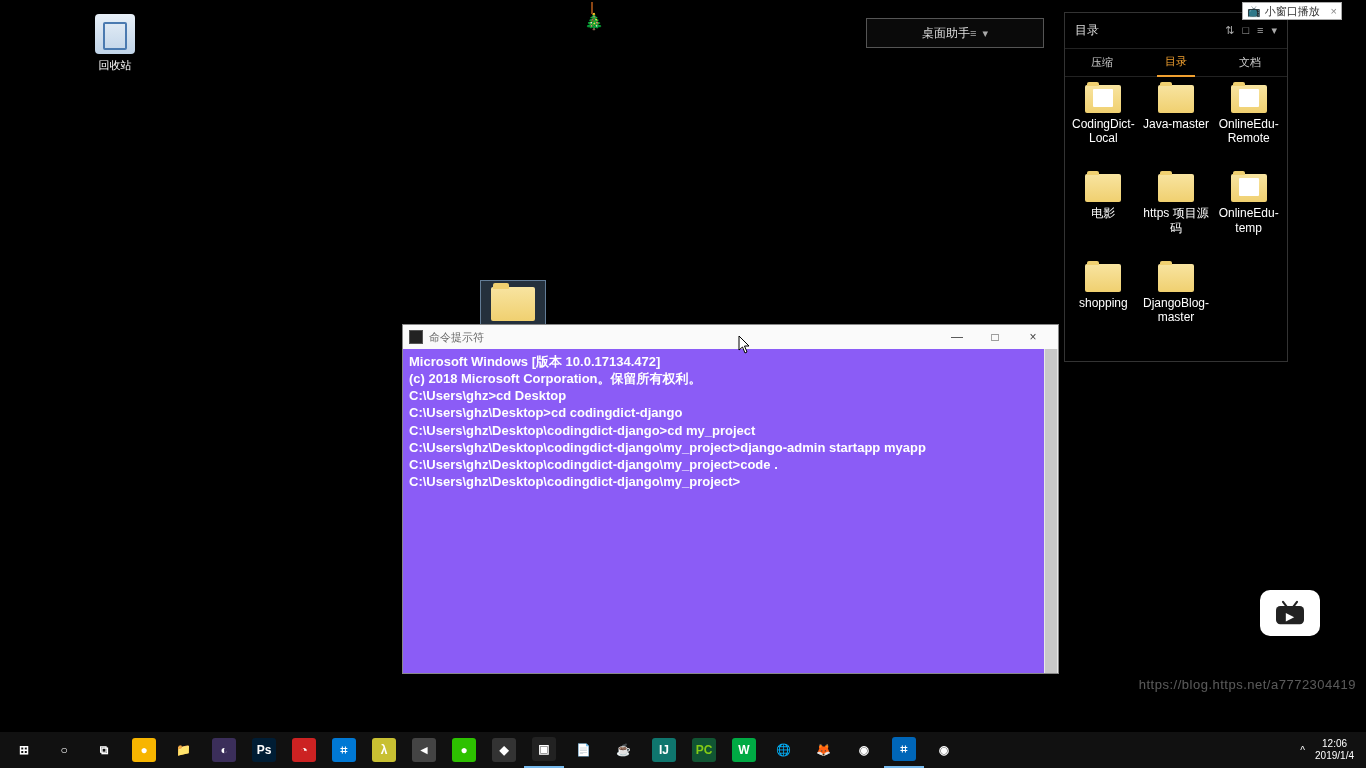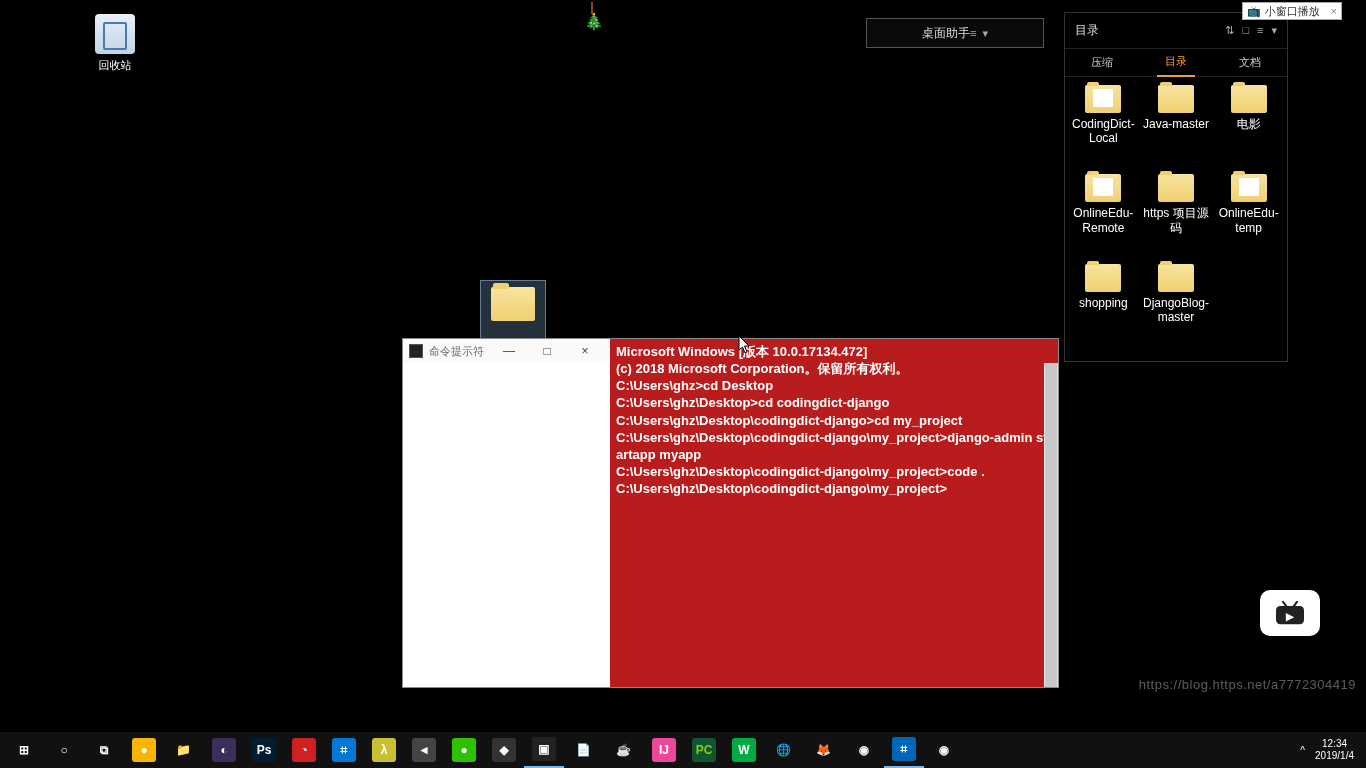--- a/index.html
+++ b/index.html
@@ -32,26 +32,26 @@
 .fitem{text-align:center;color:#fff;font-size:12px;line-height:1.2;cursor:pointer}
 .fitem .fic{width:36px;height:28px;margin:0 auto 4px;background:linear-gradient(#f8e4a0,#f0d070);border-radius:2px;position:relative}
 .fitem .fic::before{content:"";position:absolute;top:-3px;left:2px;width:12px;height:4px;background:#f0d070;border-radius:2px 2px 0 0}
 .fitem .fic.doc::after{content:"";position:absolute;top:4px;left:8px;width:20px;height:18px;background:#fff;border-radius:1px}
 
 
 .pill{position:absolute;right:24px;top:2px;width:100px;height:18px;background:#fff;border:1px solid #aaa;color:#333;font-size:11px;display:flex;align-items:center;padding:0 4px;gap:4px}
 .pill .x{margin-left:auto;color:#888;cursor:pointer}
 
 
-.cmd{position:absolute;left:402px;top:338px;width:657px;height:350px;background:#fff;border:1px solid #888;display:flex;}
+.cmd{position:absolute;left:402px;top:324px;width:657px;height:350px;background:#fff;border:1px solid #888;display:flex;flex-direction:column}
 .cmd .title{height:24px;background:#fafafa;display:flex;align-items:center;padding:0 6px;font-size:11px;color:#666;gap:6px}
 .cmd .title .cico{width:14px;height:14px;background:#222;border:1px solid #555;display:inline-block}
 .cmd .title .wbtns{margin-left:auto;display:flex}
 .cmd .title .wbtns span{width:38px;height:22px;display:flex;align-items:center;justify-content:center;color:#444;font-size:12px;cursor:pointer}
-.cmd .body{flex:1;background:#b91c1c;color:#fff;font-family:"Consolas","NSimSun",monospace;font-size:13px;line-height:1.32;padding:4px 6px;overflow:hidden;position:relative;font-weight:bold}
+.cmd .body{flex:1;background:#8b5cf6;color:#fff;font-family:"Consolas","NSimSun",monospace;font-size:13px;line-height:1.32;padding:4px 6px;overflow:hidden;position:relative;font-weight:bold}
 .cmd .body .line{white-space:pre-wrap;word-break:break-all}
 .cmd .scroll{position:absolute;right:0;top:24px;bottom:0;width:14px;background:#e8e8e8}
 .cmd .scroll .thumb{position:absolute;left:1px;right:1px;top:0;height:100%;background:#c8c8c8}
 
 
 .cursor{position:absolute;left:738px;top:336px;width:14px;height:18px;pointer-events:none}
 .cursor svg{width:100%;height:100%}
 
 
 .taskbar{position:absolute;bottom:0;left:0;right:0;height:36px;background:#111;display:flex;align-items:center;padding:0 4px}
@@ -112,26 +112,26 @@
     <div class="grid">
       <div class="fitem">
           <div class="fic doc"></div>
           <div>CodingDict-Local</div>
         </div>
       <div class="fitem">
           <div class="fic"></div>
           <div>Java-master</div>
         </div>
       <div class="fitem">
-          <div class="fic"></div>
-          <div>电影</div>
-        </div>
-      <div class="fitem">
           <div class="fic doc"></div>
           <div>OnlineEdu-Remote</div>
+        </div>
+      <div class="fitem">
+          <div class="fic"></div>
+          <div>电影</div>
         </div>
       <div class="fitem">
           <div class="fic"></div>
           <div>https 项目源码</div>
         </div>
       <div class="fitem">
           <div class="fic doc"></div>
           <div>OnlineEdu-temp</div>
         </div>
       <div class="fitem">
@@ -244,21 +244,21 @@
       <div class="tbtn active">
         <div class="ic" style="background: rgb(34, 34, 34); color: rgb(255, 255, 255);">▣</div>
       </div>
       <div class="tbtn">
         <div class="ic" style="color: rgb(255, 255, 255);">📄</div>
       </div>
       <div class="tbtn">
         <div class="ic" style="color: rgb(255, 255, 255);">☕</div>
       </div>
       <div class="tbtn">
-        <div class="ic" style="background: #ec4899; color: rgb(255, 255, 255);">IJ</div>
+        <div class="ic" style="background: #0f766e; color: rgb(255, 255, 255);">IJ</div>
       </div>
       <div class="tbtn">
         <div class="ic" style="background: rgb(17, 85, 51); color: #84cc16;">PC</div>
       </div>
       <div class="tbtn">
         <div class="ic" style="background: rgb(0, 170, 68); color: rgb(255, 255, 255);">W</div>
       </div>
       <div class="tbtn">
         <div class="ic" style="color: rgb(255, 255, 255);">🌐</div>
       </div>
@@ -271,17 +271,17 @@
       <div class="tbtn active">
         <div class="ic" style="background: rgb(0, 102, 184); color: rgb(255, 255, 255);">⌗</div>
       </div>
       <div class="tbtn">
         <div class="ic" style="color: rgb(255, 255, 255);">◉</div>
       </div>
     </div>
   <div class="tray">
     <span>^</span>
     <div class="clk">
-      <div>12:34</div>
+      <div>12:06</div>
       <div>2019/1/4</div>
     </div>
   </div>
 </div>
 
 </body></html>

